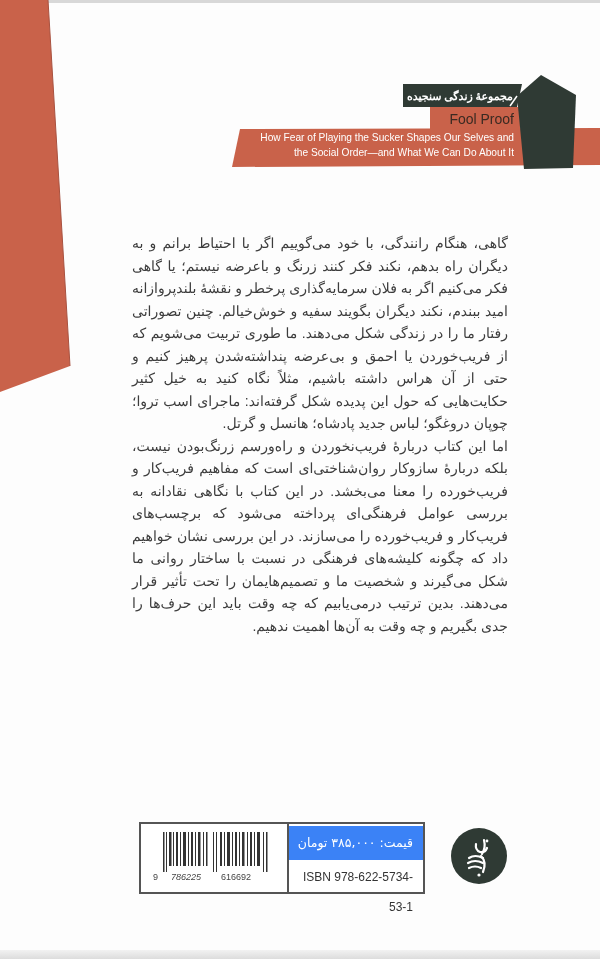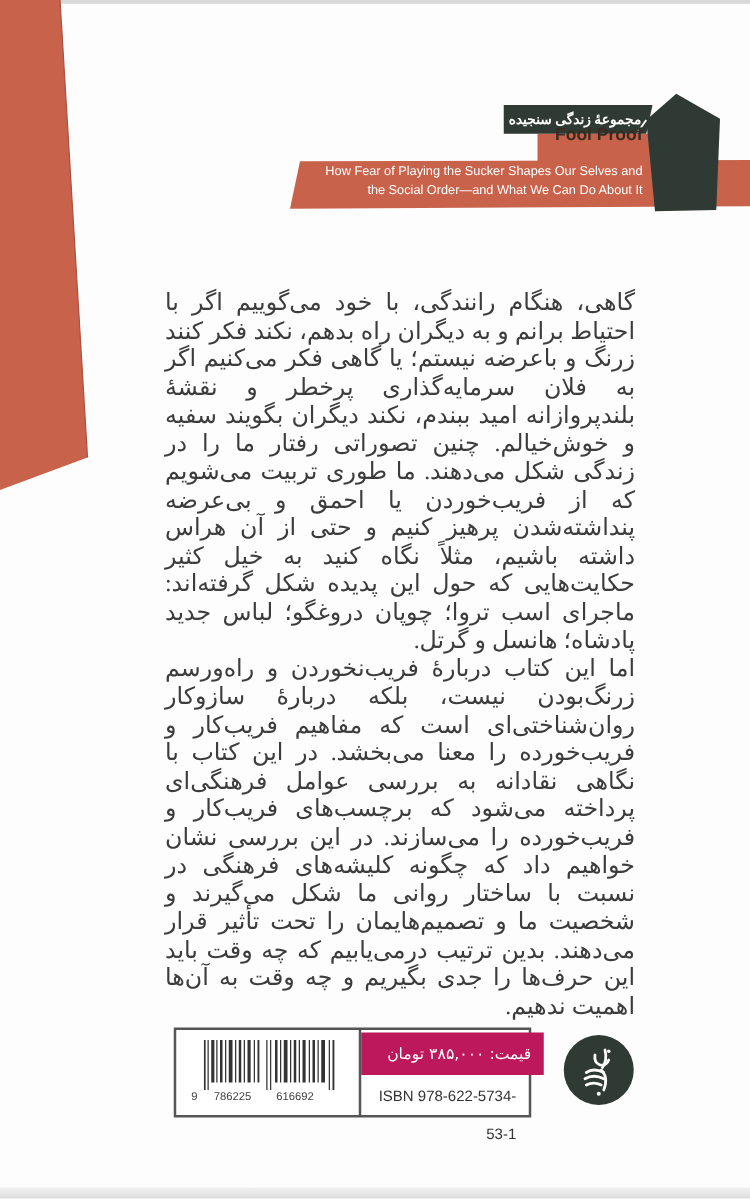--- a/index.html
+++ b/index.html
@@ -5,40 +5,40 @@
   html, body { margin:0; padding:0; }
   body { width:600px; height:959px; background:#ffffff; position:relative; overflow:hidden;
          font-family:"DejaVu Sans", sans-serif; }
   .cover { position:absolute; left:0; top:0; width:600px; height:959px; background:#fdfdfd; }
   .frame-top { position:absolute; left:0; top:0; width:600px; height:3px; background:#d8d8d8; }
   .spine { position:absolute; left:0; top:0; width:80px; height:400px; }
   .header-graphic { position:absolute; left:0; top:0; width:600px; height:200px; }
   .series-label { position:absolute; left:405px; top:85px; width:108px; height:22px;
         color:#ffffff; font-size:11px; font-weight:bold; direction:rtl; text-align:right;
         line-height:22px;font-family:Liberation Serif, serif; }
-  .en-title { position:absolute; left:430px; top:96px; width:84px; height:22px;
-        color:#3a2a22; font-family:"Liberation Sans", sans-serif; font-weight:bold;
+  .en-title { position:absolute; left:430px; top:108px; width:84px; height:22px;
+        color:#3a2a22; font-family:"Liberation Sans", sans-serif; font-weight:normal;
         font-size:14px; text-align:right; line-height:22px; }
   .en-subtitle { position:absolute; left:240px; top:130px; width:274px;
         color:#ffffff; font-family:Liberation Sans, sans-serif; font-size:10.2px;
         line-height:15px; text-align:right; }
   .blurb { position:absolute; left:132px; top:232px; width:376px;
         direction:rtl; text-align:justify; color:#3c3c3c;
-        font-family:Liberation Serif, serif; font-size:19px; line-height:22.5px; }
+        font-family:Liberation Sans, sans-serif; font-size:14px; line-height:22.5px; }
   .blurb p { margin:0; }
   .blurb p + p { margin-top:0; }
   .price-box { position:absolute; left:139px; top:822px; width:286px; height:72px;
         border:2px solid #555; box-sizing:border-box; background:#fff; }
   .barcode-cell { position:absolute; left:0; top:0; width:148px; height:68px;
         border-right:2px solid #555; box-sizing:border-box; }
   .barcode-bars { position:absolute; left:22px; top:8px; width:106px; height:40px; }
   .barcode-num { position:absolute; top:48px; font-family:"Liberation Sans", sans-serif;
         font-size:9px; color:#444; }
-  .price-band { position:absolute; left:148px; top:2px; width:146px; height:34px;
-        background:#be185d; color:#fff; direction:rtl; text-align:right;
+  .price-band { position:absolute; left:148px; top:2px; width:134px; height:34px;
+        background:#3b82f6; color:#fff; direction:rtl; text-align:right;
         font-size:12.5px; line-height:34px; padding-right:10px; box-sizing:border-box; }
   .isbn { position:absolute; left:148px; top:38px; width:134px; height:30px;
         font-family:"Liberation Sans", sans-serif; font-size:12px; color:#333;
         line-height:30px; text-align:right; padding-right:10px; box-sizing:border-box; }
   .publisher-logo { position:absolute; left:451px; top:828px; width:56px; height:56px;
         border-radius:50%; background:#2f3a34; }
   .publisher-logo svg { position:absolute; left:0; top:0; }
   .bottom-shadow { position:absolute; left:0; top:950px; width:600px; height:9px;
         background:linear-gradient(#f2f2f2,#dcdcdc); }
 </style>
@@ -105,21 +105,21 @@
           <rect x="79" y="0" width="2.5" height="34"></rect>
           <rect x="84" y="0" width="1" height="34"></rect>
           <rect x="87" y="0" width="2" height="34"></rect>
           <rect x="91" y="0" width="1" height="34"></rect>
           <rect x="94" y="0" width="3" height="34"></rect>
           <rect x="100" y="0" width="1" height="40"></rect>
           <rect x="103" y="0" width="1.5" height="40"></rect>
         </g>
       </svg>
       <span class="barcode-num" style="left:12px;">9</span>
-      <span class="barcode-num" style="left:30px;">786225</span>
+      <span class="barcode-num" style="left:30px;font-style:italic;">786225</span>
       <span class="barcode-num" style="left:80px;">616692</span>
     </div>
     <div class="price-band">قیمت: ۳۸۵,۰۰۰ تومان</div>
     <div class="isbn">ISBN 978-622-5734-53-1</div>
   </div>
 
   <div class="publisher-logo">
     <svg width="56" height="56" viewBox="0 0 56 56">
       <g fill="none" stroke="#ffffff" stroke-width="2.2" stroke-linecap="round">
         <path d="M33 12 q2 8 -2 14"></path>

